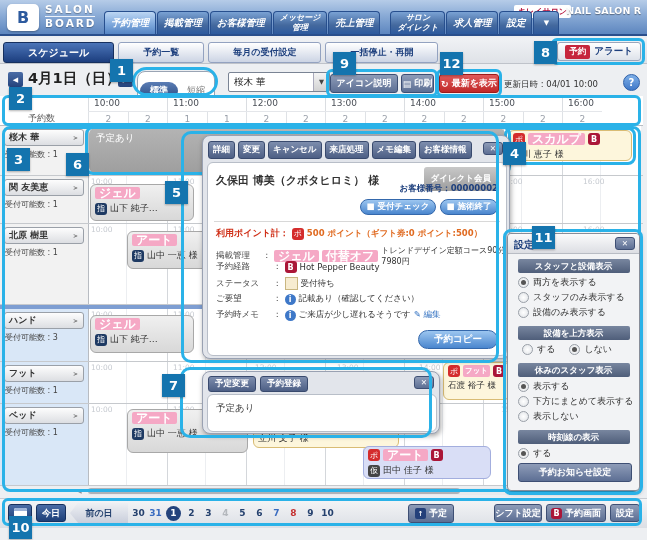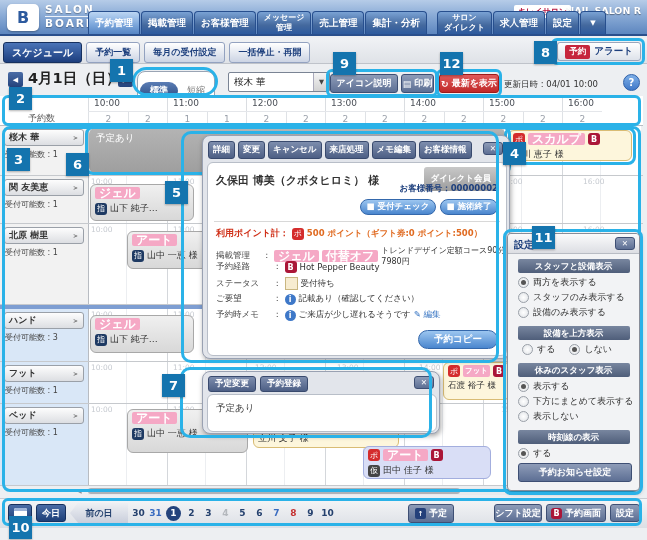--- a/index.html
+++ b/index.html
@@ -5,33 +5,33 @@
   html,body{margin:0;padding:0;}
   body{font-family:"DejaVu Sans","Liberation Sans",sans-serif;background:#fff;}
   .stage{position:relative;width:647px;height:540px;background:#edeff2;overflow:hidden;font-size:10px;color:#333;}
   .abs{position:absolute;box-sizing:border-box;}
 
   
   .hdr{left:0;top:0;width:647px;height:36px;background:linear-gradient(180deg,#b6cce8 0%,#8aabd6 45%,#5d86bf 100%);border-bottom:2px solid #2a4f8c;}
   .logo-box{left:7px;top:4px;width:32px;height:27px;background:#fff;border-radius:5px;display:flex;align-items:center;justify-content:center;color:#2d5a9e;font-weight:bold;font-size:16px;box-shadow:0 1px 2px rgba(0,0,0,.3);}
   .brand{left:45px;top:3px;color:#fff;font-weight:bold;letter-spacing:2px;font-size:10.5px;line-height:1.25;text-shadow:0 1px 1px rgba(0,0,0,.3);}
   .brand .u{border-bottom:1px solid rgba(255,255,255,.85);display:inline-block;}
-  .tabs{left:88px;bottom:0;display:flex;align-items:flex-end;height:24px;}
+  .tabs{left:104px;bottom:0;display:flex;align-items:flex-end;height:24px;font-style:italic;}
   .tab{background:linear-gradient(#7aa2d4 0%,#44699e 60%,#2d5a9e 100%);border:1px solid #274f8e;border-bottom:none;border-radius:4px 4px 0 0;color:#fff;font-size:9.5px;font-weight:bold;display:flex;align-items:center;justify-content:center;padding:0 6px;height:22px;text-align:center;white-space:pre-line;margin-right:1px;}
   .tab.active{background:linear-gradient(#bcd6f3 0%,#7fa9dd 55%,#5585c4 100%);}
   .tab.two{font-size:8px;line-height:1.2;}
   .tab.gap{margin-left:9px;}
   .tab.caret{width:16px;font-size:7px;padding:0 4px;}
   .plan-badge{right:76px;top:5px;background:#fff;color:#b5123c;font-size:8px;font-weight:bold;padding:1px 4px;border-radius:2px;}
   .salon-name{right:6px;top:5px;color:#fff;font-weight:bold;font-size:9.5px;text-shadow:0 1px 1px rgba(0,0,0,.4);}
 
   
   .subnav{left:0;top:38px;width:647px;height:26px;background:linear-gradient(#f0f2f5,#dfe2e7);border-bottom:1px solid #bfc3ca;}
   .sn-items{left:3px;top:42px;display:flex;gap:4px;}
-  .sn-btn{height:19px;display:flex;align-items:center;justify-content:center;padding:0 8px;background:linear-gradient(#ffffff,#ccd4e4);border:1px solid #93a2c0;border-radius:3px;color:#1d3f7d;font-weight:bold;font-size:9px;}
+  .sn-btn{height:19px;display:flex;align-items:center;justify-content:center;padding:0 24px;background:linear-gradient(#ffffff,#ccd4e4);border:1px solid #93a2c0;border-radius:3px;color:#1d3f7d;font-weight:bold;font-size:9px;}
   .sn-btn.active{background:linear-gradient(#4b74b8,#1c3e7e);border-color:#16305f;color:#fff;font-size:10px;}
   .alert-btn{right:6px;top:42px;height:19px;display:flex;align-items:center;gap:4px;padding:0 7px;background:linear-gradient(#ffffff,#dde2ea);border:1px solid #9aa6bc;border-radius:3px;}
   .alert-btn .rsv{background:#c6263c;color:#fff;font-size:8.5px;font-weight:bold;padding:1px 4px;border-radius:2px;}
   .alert-btn .al{color:#1d3f7d;font-weight:bold;font-size:9.5px;}
 
   
   .nav-sq{width:15px;height:15px;background:linear-gradient(#4a6ca6,#24437c);border-radius:2px;color:#fff;font-size:7px;display:flex;align-items:center;justify-content:center;}
   .date-label{left:28px;top:69px;font-size:14.5px;font-weight:bold;color:#222;}
   .toggle{left:137px;top:71px;width:78px;height:39px;background:#fff;border:1px solid #9aa4b4;border-radius:8px;display:flex;align-items:center;}
   .toggle .on{width:38px;height:18px;margin-left:2px;background:linear-gradient(#5b7db5,#27497f);border-radius:10px;color:#fff;font-size:9px;font-weight:bold;display:flex;align-items:center;justify-content:center;}
@@ -152,21 +152,20 @@
     <div class="abs plan-badge">キレイサロン</div>
     <div class="abs salon-name">NAIL SALON R</div>
     <div class="abs tabs">
 
     <div class="tab active">予約管理</div>
         <div class="tab">掲載管理</div>
         <div class="tab">お客様管理</div>
         <div class="tab two">メッセージ
 管理</div>
         <div class="tab">売上管理</div>
-        <div class="tab">集計・分析</div>
         <div class="tab two gap">サロン
 ダイレクト</div>
         <div class="tab">求人管理</div>
         <div class="tab">設定</div>
         <div class="tab caret">▼</div>
       </div>
   </div>
 
   <div class="abs subnav"></div>
   <div class="abs sn-items">

